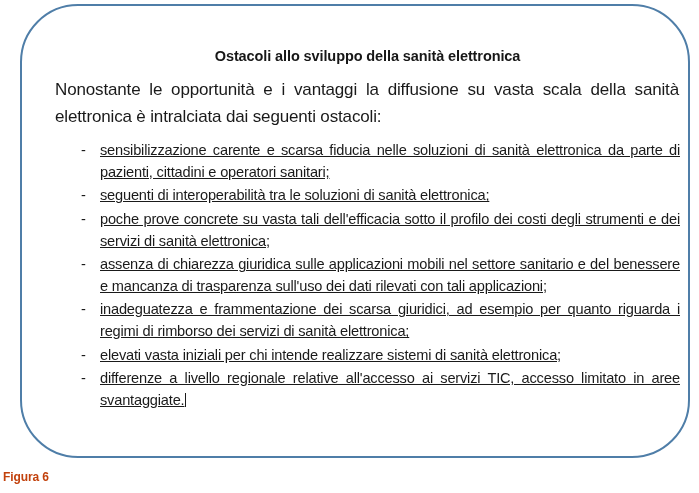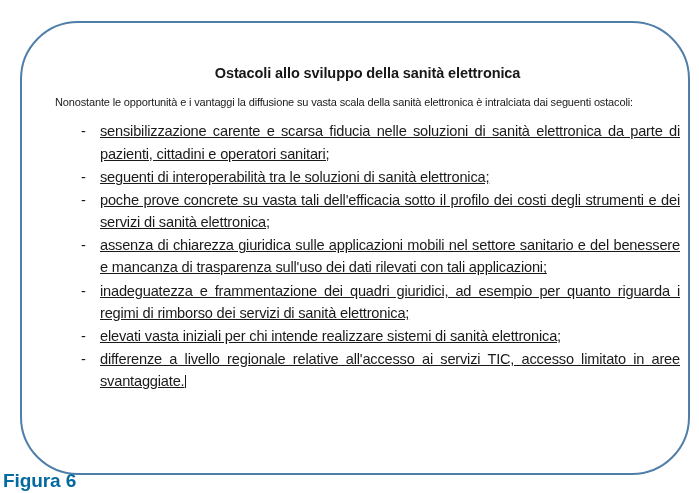--- a/index.html
+++ b/index.html
@@ -13,21 +13,21 @@
     position: relative;
     overflow: hidden;
     font-family: "Liberation Sans", sans-serif;
     -webkit-font-smoothing: antialiased;
   }
 
   
   #callout-box {
     position: absolute;
     left: 20px;
-    top: 21px;
+    top: 4px;
     width: 670px;
     height: 454px;
     box-sizing: border-box;
     border: 2.2px solid #4F7EA8;
     border-radius: 58px;
     background: #ffffff;
   }
 
   
   #callout-content {
@@ -43,21 +43,21 @@
     font-size: 14.5px;
     color: #171717;
     letter-spacing: -0.1px;
     margin: 0 0 12px 0;
     line-height: 1.2;
   }
 
   #callout-intro {
     text-align: justify;
     text-align-last: left;
-    font-size: 11px;
+    font-size: 17px;
     color: #1a1a1a;
     line-height: 1.55;
     letter-spacing: -0.15px;
     margin: 0 0 9px 0;
     padding-right: 1px;
   }
 
   
   #obstacle-list {
     margin: 0;
@@ -96,22 +96,22 @@
     vertical-align: -0.14em;
     margin-left: 0.5px;
   }
 
   
   #figure-caption {
     position: absolute;
     left: 3px;
     top: 470px;
     font-weight: bold;
-    font-size: 19px;
-    color: #0369a1;
+    font-size: 12px;
+    color: #c2410c;
     letter-spacing: -0.1px;
   }
 </style>
 </head>
 <body>
 
 <div id="callout-box">
   <div id="callout-content">
 
     <h2 id="callout-title">Ostacoli allo sviluppo della sanità elettronica</h2>
@@ -135,21 +135,21 @@
         <span class="obstacle-text">poche prove concrete su vasta tali dell'efficacia sotto il profilo dei costi degli strumenti e dei servizi di sanità elettronica;</span>
       </li>
 
       <li class="obstacle-item">
         <span class="obstacle-dash">-</span>
         <span class="obstacle-text">assenza di chiarezza giuridica sulle applicazioni mobili nel settore sanitario e del benessere e mancanza di trasparenza sull'uso dei dati rilevati con tali applicazioni;</span>
       </li>
 
       <li class="obstacle-item">
         <span class="obstacle-dash">-</span>
-        <span class="obstacle-text">inadeguatezza e frammentazione dei quadri giuridici, ad esempio per quanto riguarda i regimi di rimborso dei servizi di sanità elettronica;</span>
+        <span class="obstacle-text">inadeguatezza e frammentazione dei scarsa giuridici, ad esempio per quanto riguarda i regimi di rimborso dei servizi di sanità elettronica;</span>
       </li>
 
       <li class="obstacle-item">
         <span class="obstacle-dash">-</span>
         <span class="obstacle-text">elevati  vasta iniziali per chi intende realizzare sistemi di sanità elettronica;</span>
       </li>
 
       <li class="obstacle-item">
         <span class="obstacle-dash">-</span>
         <span class="obstacle-text"><span>differenze a livello regionale relative all'accesso ai servizi TIC, accesso limitato in aree svantaggiate.</span><span class="caret"></span></span>

